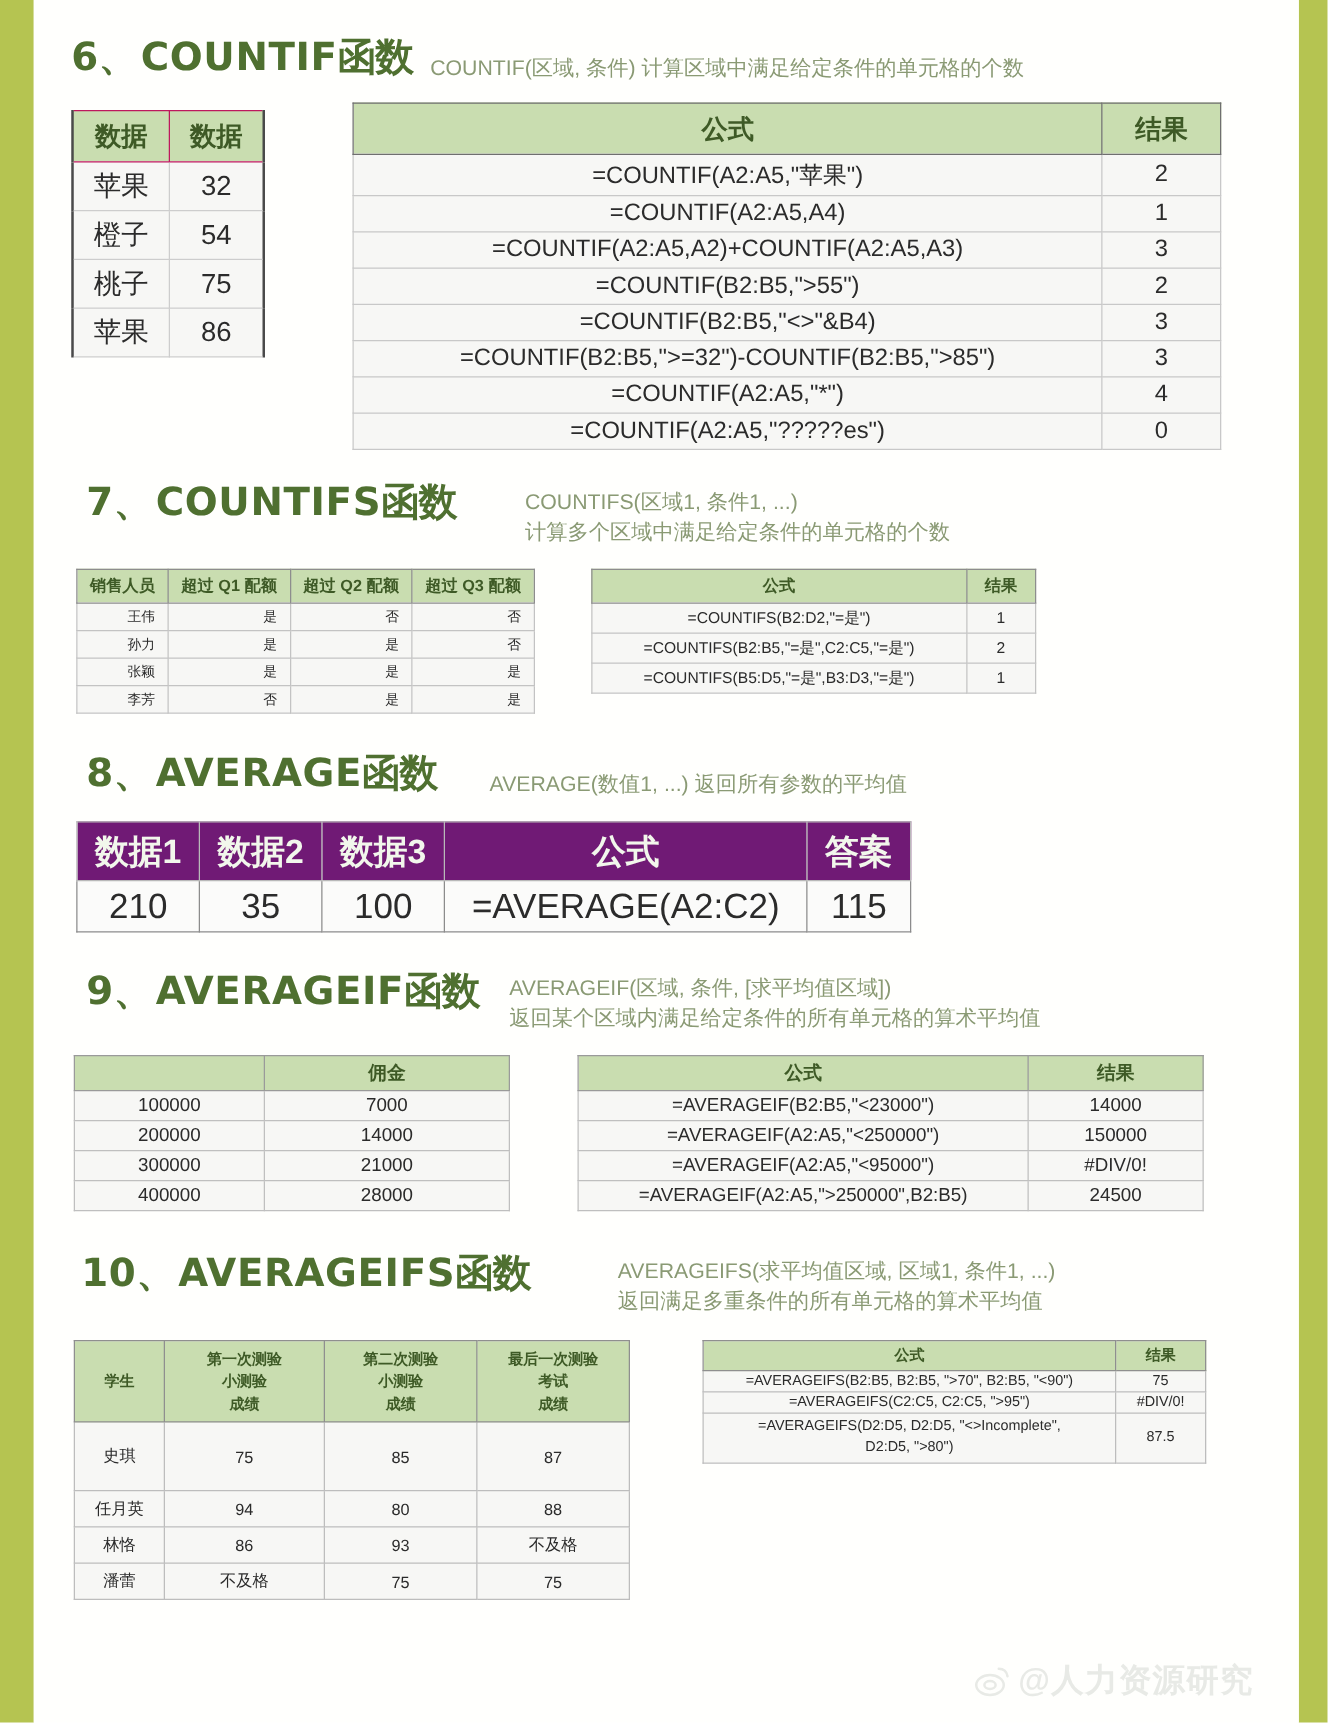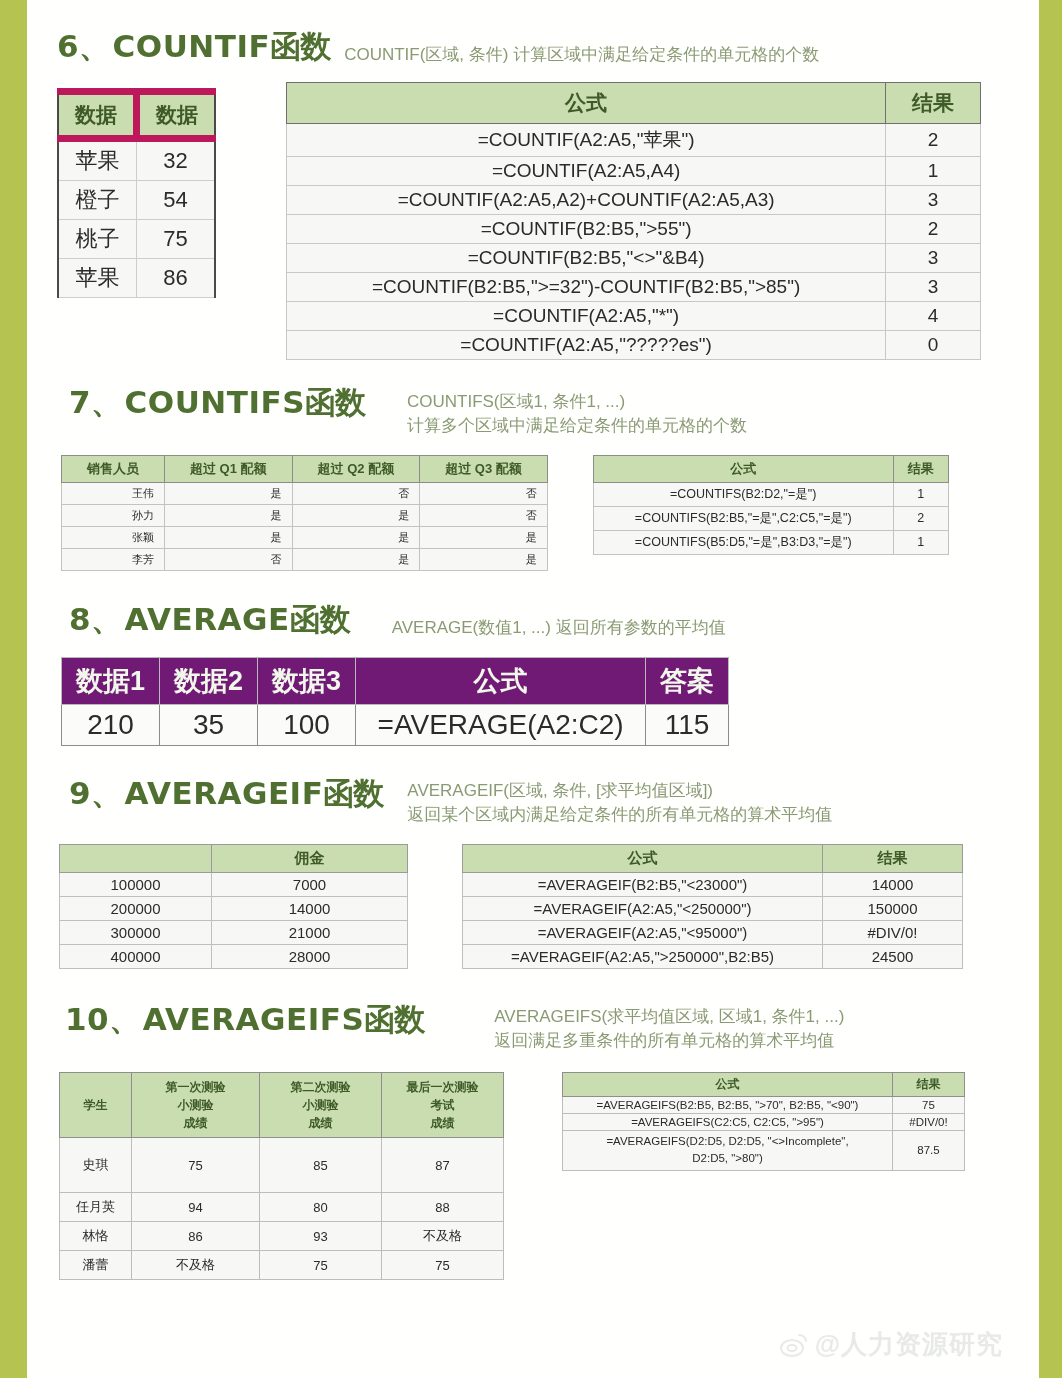--- a/index.html
+++ b/index.html
@@ -56,33 +56,33 @@
     font-weight:400;
   }
   .xl th {
     background:#c9ddb0;
     color:#3e5a26;
     font-weight:700;
   }
 
   
   .t-countif-data { margin-top:6px; }
-  .t-countif-data th { font-size:21px; padding:6px 16px; border:7px solid #be185d; }
+  .t-countif-data th { font-size:21px; padding:6px 16px; border:1px solid #be185d; }
   .t-countif-data td { font-size:22px; padding:4px 16px; border:1px solid #cdcdcd; }
   .t-countif-data td.first, .t-countif-data th.first { border-left:2px solid #4a4a4a; }
   .t-countif-data td.last, .t-countif-data th.last { border-right:2px solid #4a4a4a; }
 
   
   .t-countif-f { width:695px; }
   .t-countif-f th { font-size:21px; padding:6px 4px; border:1px solid #6f6f6f; }
   .t-countif-f td { font-size:19px; padding:3px 6px; border:1px solid #c8c8c8; }
   .t-countif-f td.res, .t-countif-f th.res { border-left:1px solid #6f6f6f; }
 
   
-  .t-cifs-data th { font-size:13px; padding:4px 25px; border:1px solid #8d8d8d; }
+  .t-cifs-data th { font-size:13px; padding:4px 10px; border:1px solid #8d8d8d; }
   .t-cifs-data td { font-size:11px; padding:3px 10px; border:1px solid #c3c3c3;text-align:right; }
   .t-cifs-f th { font-size:13px; padding:4px 6px; border:1px solid #8d8d8d; }
   .t-cifs-f td { font-size:12.5px; padding:3px 8px; border:1px solid #c3c3c3; }
 
   
   .t-avg th { font-size:27px; font-weight:700; padding:5px 14px; border:1px solid #b9b9b9; background:#701a75; color:#f2f7ec; }
   .t-avg td { font-size:28px; padding:4px 14px; border:1px solid #8c8c8c; background:#fbfbfa; }
 
   
   .t-aif-data th { font-size:15px; padding:4px 10px; border:1px solid #9a9a9a; }
@@ -186,21 +186,21 @@
               <td class="res">0</td>
             </tr>
       </tbody>
         </table>
     </div>
   </div>
 
   <div class="sec" style="margin-top:26px;">
     <div class="sec-head">
       <div class="sec-title" style="margin-left:12px;"><span class="num">7、</span><span>COUNTIFS</span><span class="cjk">函数</span></div>
-      <div class="sec-desc" style="margin-left:42px;padding-top:4px;">COUNTIFS(区域1, 条件1, ...)
+      <div class="sec-desc" style="margin-left:55px;padding-top:4px;">COUNTIFS(区域1, 条件1, ...)
 计算多个区域中满足给定条件的单元格的个数</div>
     </div>
 
     <div class="row" style="margin-top:16px;">
       <table class="xl t-cifs-data" style="margin-left:4px;">
         <tbody>
             <tr>
           <th>销售人员</th>
           <th>超过 Q1 配额</th>
           <th>超过 Q2 配额</th>

